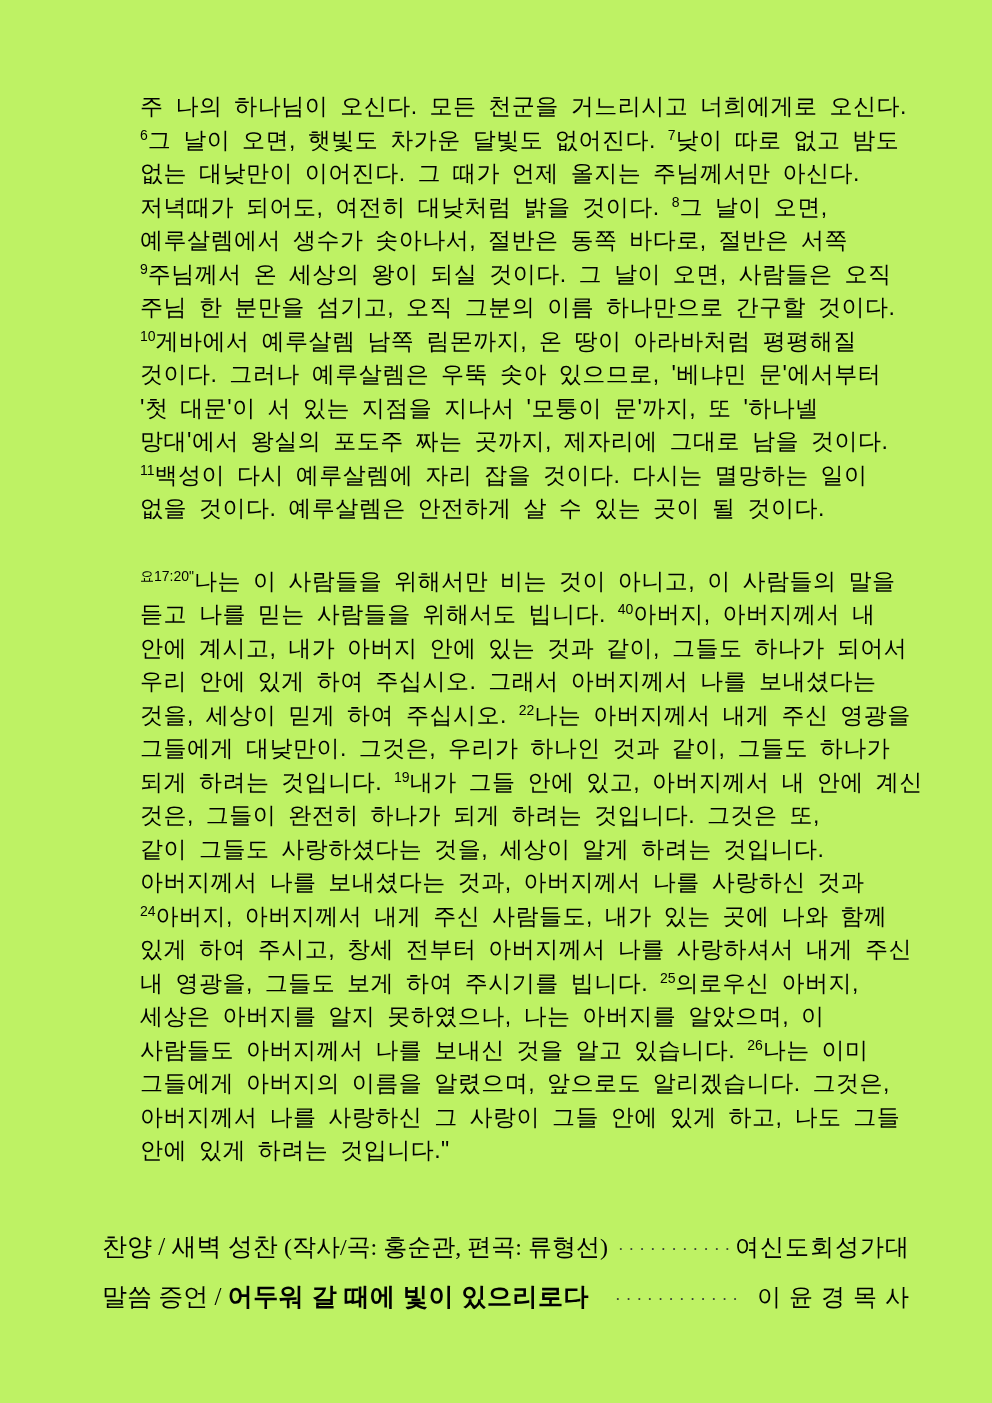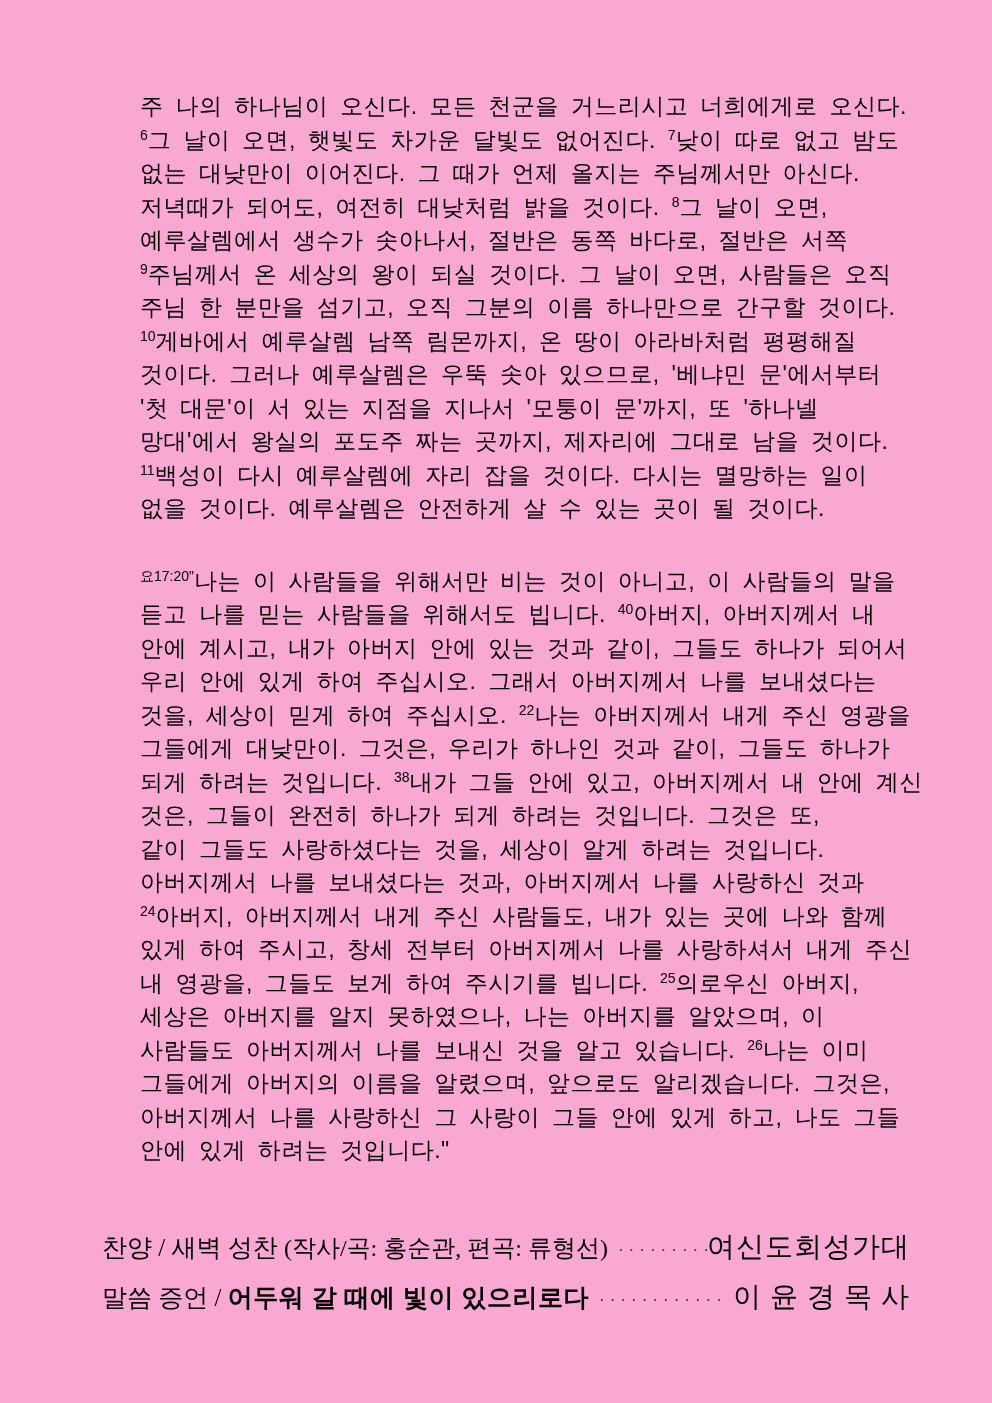--- a/index.html
+++ b/index.html
@@ -1,19 +1,19 @@
 <!DOCTYPE html>
 <html><head>
 <meta charset="utf-8">
 <style>
   html,body{margin:0;padding:0;background:#ffffff;}
   .page{
     position:relative;
     width:992px;height:1403px;
-    background:#f9a8d4;
+    background:#bef264;
     color:#000000;
     overflow:hidden;
     font-family:"Liberation Sans", sans-serif;
   }
   .scripture{
     position:absolute;
     left:140px;top:90px;width:750px;
     font-size:23px;
     line-height:33.5px;
     letter-spacing:0.5px;
@@ -57,21 +57,21 @@
     text-align:right;
     padding:0 14px 0 10px;
     font-size:17px;
     letter-spacing:5px;
     color:#3a3a3a;
     white-space:nowrap;
     overflow:hidden;
   }
   .pright{
     white-space:nowrap;
-    font-size:28px;
+    font-size:24px;
     letter-spacing:1px;
     text-align:right;
   }
 </style>
 </head>
 <body>
 
 <div class="page">
 
   <div class="scripture" id="scripture">
@@ -90,21 +90,21 @@
         <div class="line"><span class="v">11</span><span>백성이 다시 예루살렘에 자리 잡을 것이다. 다시는 멸망하는 일이</span></div>
         <div class="line"><span>없을 것이다. 예루살렘은 안전하게 살 수 있는 곳이 될 것이다.</span></div>
       </div>
       <div class="passage">
         <div class="line"><span class="v">요17:20"</span><span>나는 이 사람들을 위해서만 비는 것이 아니고, 이 사람들의 말을</span></div>
         <div class="line"><span>듣고 나를 믿는 사람들을 위해서도 빕니다. </span><span class="v">40</span><span>아버지, 아버지께서 내</span></div>
         <div class="line"><span>안에 계시고, 내가 아버지 안에 있는 것과 같이, 그들도 하나가 되어서</span></div>
         <div class="line"><span>우리 안에 있게 하여 주십시오. 그래서 아버지께서 나를 보내셨다는</span></div>
         <div class="line"><span>것을, 세상이 믿게 하여 주십시오. </span><span class="v">22</span><span>나는 아버지께서 내게 주신 영광을</span></div>
         <div class="line"><span>그들에게 대낮만이. 그것은, 우리가 하나인 것과 같이, 그들도 하나가</span></div>
-        <div class="line"><span>되게 하려는 것입니다. </span><span class="v">38</span><span>내가 그들 안에 있고, 아버지께서 내 안에 계신</span></div>
+        <div class="line"><span>되게 하려는 것입니다. </span><span class="v">19</span><span>내가 그들 안에 있고, 아버지께서 내 안에 계신</span></div>
         <div class="line"><span>것은, 그들이 완전히 하나가 되게 하려는 것입니다. 그것은 또,</span></div>
         <div class="line"><span>같이 그들도 사랑하셨다는 것을, 세상이 알게 하려는 것입니다.</span></div>
         <div class="line"><span>아버지께서 나를 보내셨다는 것과, 아버지께서 나를 사랑하신 것과</span></div>
         <div class="line"><span class="v">24</span><span>아버지, 아버지께서 내게 주신 사람들도, 내가 있는 곳에 나와 함께</span></div>
         <div class="line"><span>있게 하여 주시고, 창세 전부터 아버지께서 나를 사랑하셔서 내게 주신</span></div>
         <div class="line"><span>내 영광을, 그들도 보게 하여 주시기를 빕니다. </span><span class="v">25</span><span>의로우신 아버지,</span></div>
         <div class="line"><span>세상은 아버지를 알지 못하였으나, 나는 아버지를 알았으며, 이</span></div>
         <div class="line"><span>사람들도 아버지께서 나를 보내신 것을 알고 있습니다. </span><span class="v">26</span><span>나는 이미</span></div>
         <div class="line"><span>그들에게 아버지의 이름을 알렸으며, 앞으로도 알리겠습니다. 그것은,</span></div>
         <div class="line"><span>아버지께서 나를 사랑하신 그 사랑이 그들 안에 있게 하고, 나도 그들</span></div>

